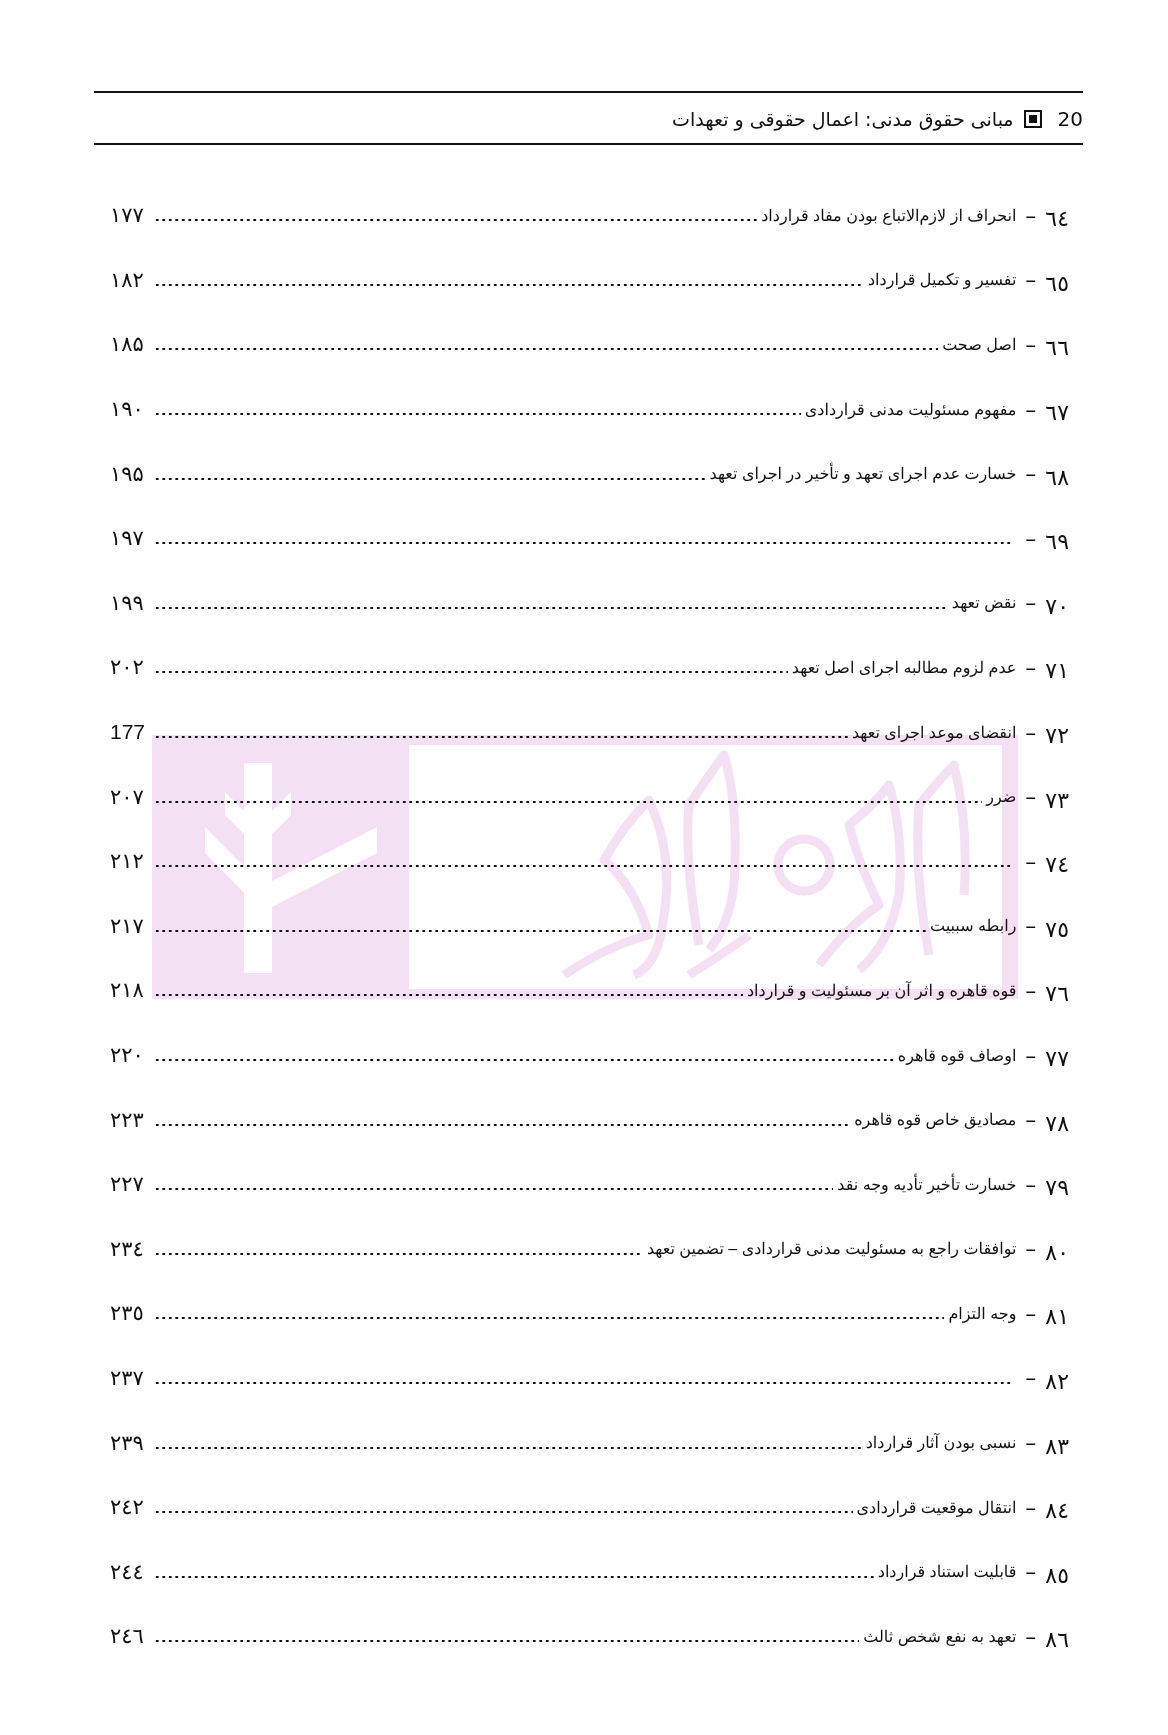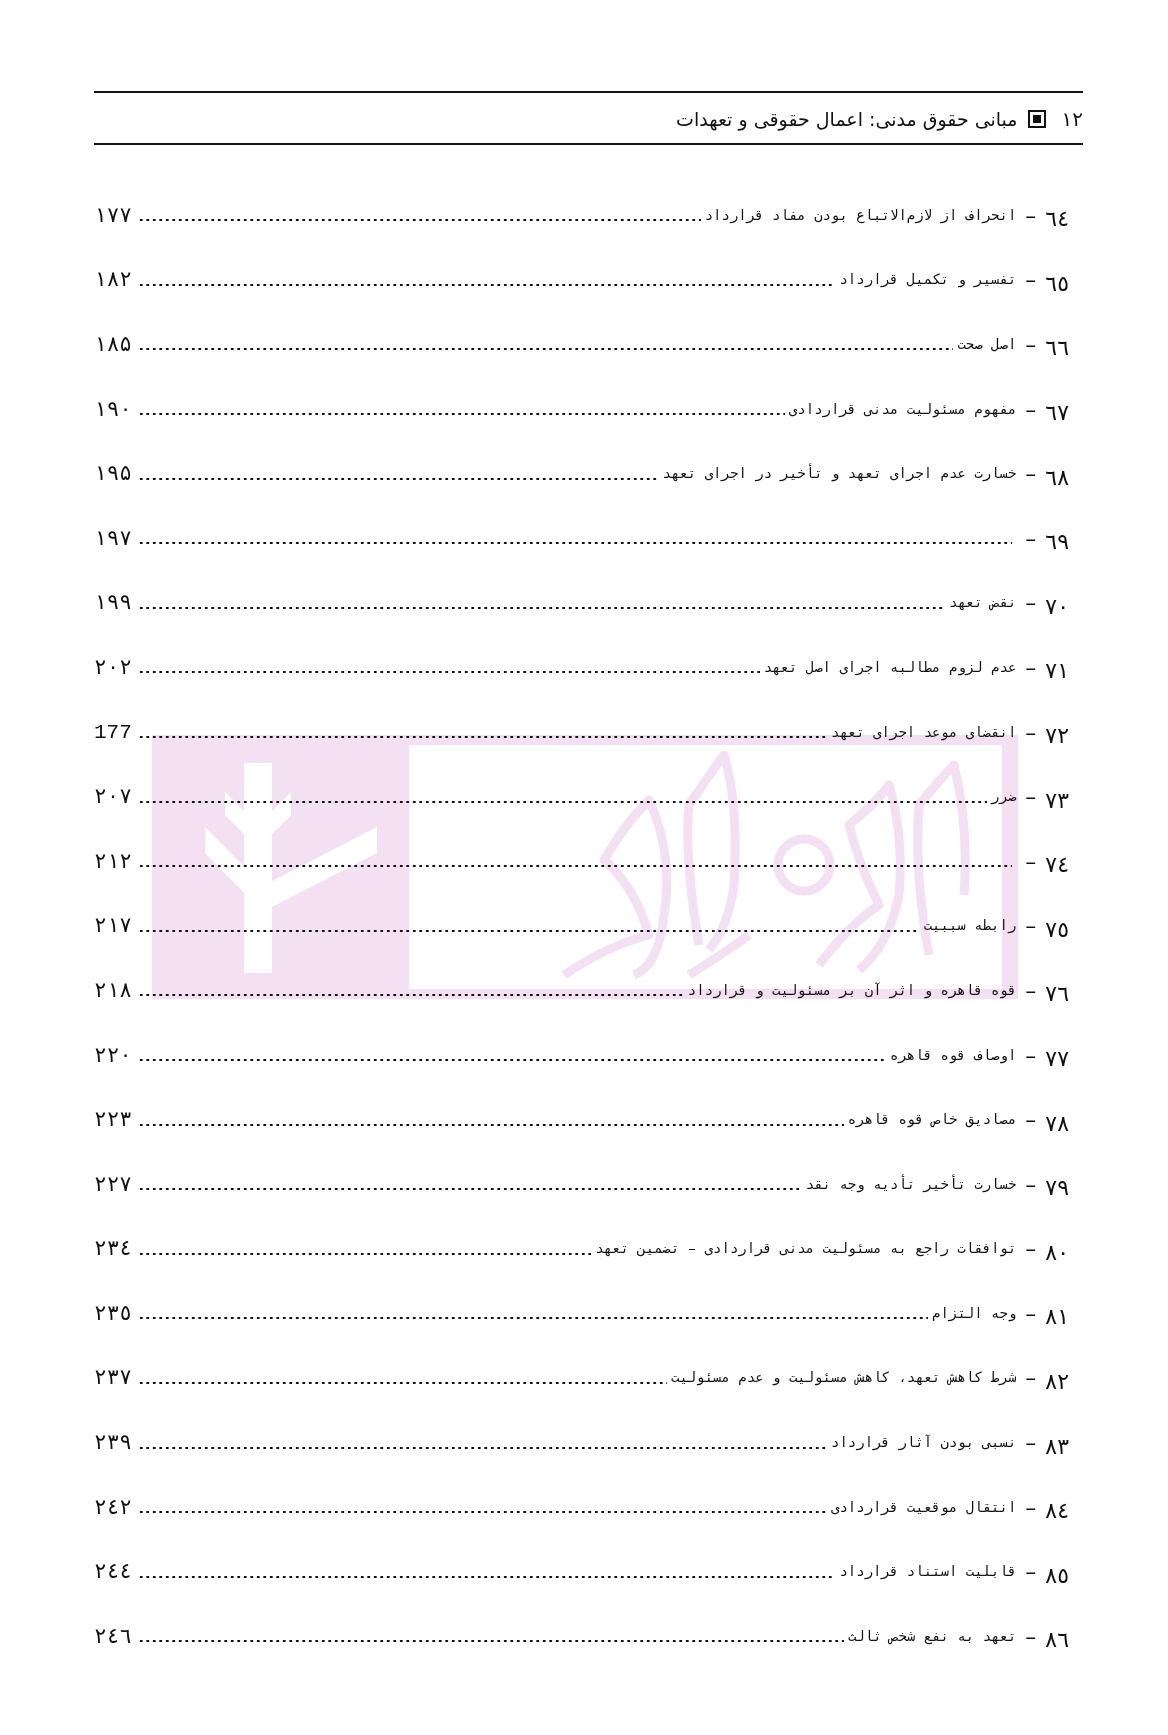--- a/index.html
+++ b/index.html
@@ -27,35 +27,35 @@
     .wm-frame { position: absolute; left: 257px; top: 10px; width: 593px; height: 244px; background: #fff; }
     .wm-svg { position: absolute; left: 0; top: 0; }
 
     .toc { position: absolute; left: 94px; top: 183px; width: 975px; }
     .toc-row {
       position: relative; height: 64.6px; display: flex; flex-direction: row;
       align-items: center; direction: rtl;
     }
     .entry-num { font-family: "DejaVu Sans", sans-serif; font-size: 22px; white-space: nowrap; margin-top: 7px; }
     .dash { font-family: "DejaVu Sans", sans-serif; font-size: 22px; margin: 0 9px; }
-    .entry-title { font-family: Liberation Mono, monospace; font-size: 14px; white-space: nowrap; }
+    .entry-title { font-family: Liberation Sans, sans-serif; font-size: 16px; white-space: nowrap; }
     .leader {
       flex: 1; margin: 0 4px; height: 14px; align-self: center; position: relative; top: 5px;
       background-image: radial-gradient(circle, #111 1.2px, transparent 1.5px);
       background-size: 6.5px 6px; background-repeat: repeat-x; background-position: left center;
     }
-    .entry-page { font-family: Liberation Mono, monospace; font-size: 21px; white-space: nowrap; direction: rtl; min-width: 40px; text-align: left; }
+    .entry-page { font-family: Liberation Sans, sans-serif; font-size: 21px; white-space: nowrap; direction: rtl; min-width: 40px; text-align: left; margin-left: 16px; }
   </style>
 </head>
 <body>
 
 <div class="rule top"></div>
 
 <div class="header">
-  <span class="page-num">۱۲</span>
+  <span class="page-num">20</span>
   <span class="bullet">
       <span></span>
     </span>
   <span>مبانی حقوق مدنی: اعمال حقوقی و تعهدات</span>
 </div>
 
 <div class="rule bottom"></div>
 
 <div class="watermark">
   <svg class="wm-svg" width="866" height="264" viewBox="0 0 866 264">
@@ -202,21 +202,20 @@
   <div class="toc-row">
     <span class="entry-num">۸۱</span>
     <span class="dash">–</span>
     <span class="entry-title">وجه التزام</span>
     <span class="leader"></span>
     <span class="entry-page">۲۳٥</span>
   </div>
   <div class="toc-row">
     <span class="entry-num">۸۲</span>
     <span class="dash">–</span>
-    <span class="entry-title">شرط کاهش تعهد، کاهش مسئولیت و عدم مسئولیت</span>
     <span class="leader"></span>
     <span class="entry-page">۲۳۷</span>
   </div>
   <div class="toc-row">
     <span class="entry-num">۸۳</span>
     <span class="dash">–</span>
     <span class="entry-title">نسبی بودن آثار قرارداد</span>
     <span class="leader"></span>
     <span class="entry-page">۲۳۹</span>
   </div>

